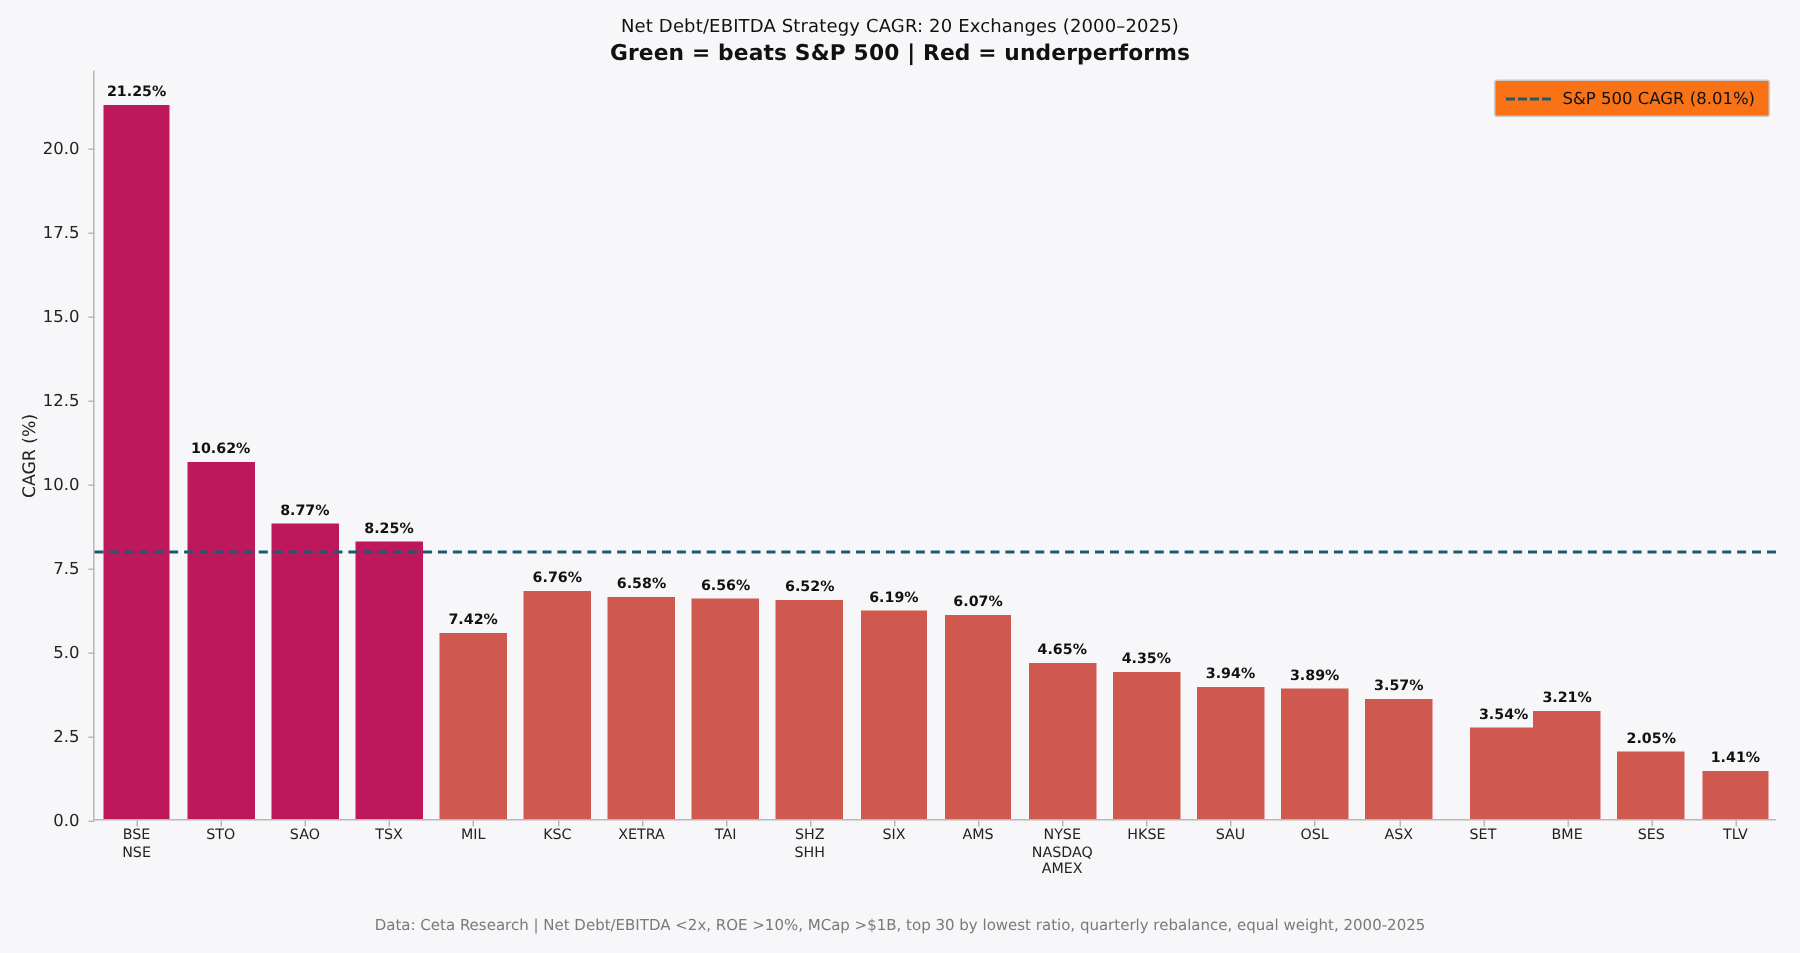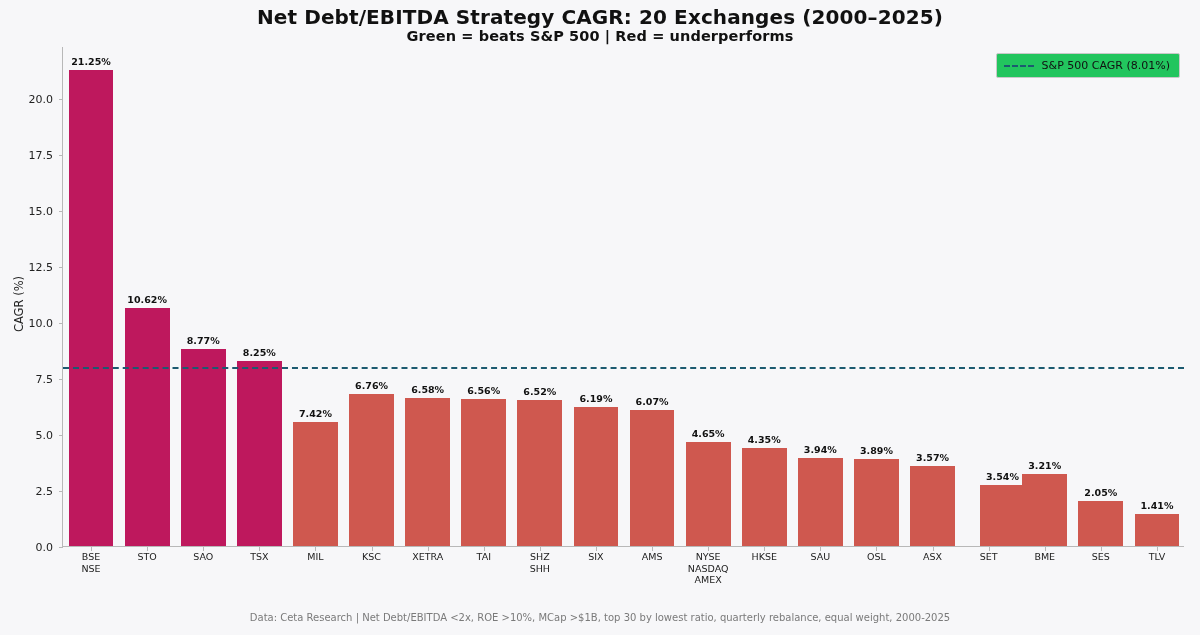--- a/index.html
+++ b/index.html
@@ -21,22 +21,22 @@
   }
   .title-block {
     position: absolute;
     top: 8px;
     left: 0;
     width: 1200px;
     text-align: center;
     color: #111111;
   }
   .title-line1 {
-    font-size: 20px;
-    font-weight: bold;
+    font-size: 12px;
+    font-weight: normal;
     letter-spacing: 0.1px;
     line-height: 19px;
   }
   .title-line2 {
     font-size: 14.5px;
     font-weight: bold;
     letter-spacing: 0.1px;
     line-height: 19px;
   }
   
@@ -122,21 +122,21 @@
     position: absolute;
     left: 0;
     right: 0;
     height: 0;
     border-top: 2.2px dashed #1c5a70;
   }
   .legend {
     position: absolute;
     right: 4px;
     top: 6px;
-    background: #22c55e;
+    background: #f97316;
     border: 1px solid #c9c9c9;
     border-radius: 2px;
     padding: 5px 9px 5px 7px;
     display: flex;
     align-items: center;
     gap: 8px;
     font-size: 11px;
     color: #111111;
   }
   .legend-swatch {

